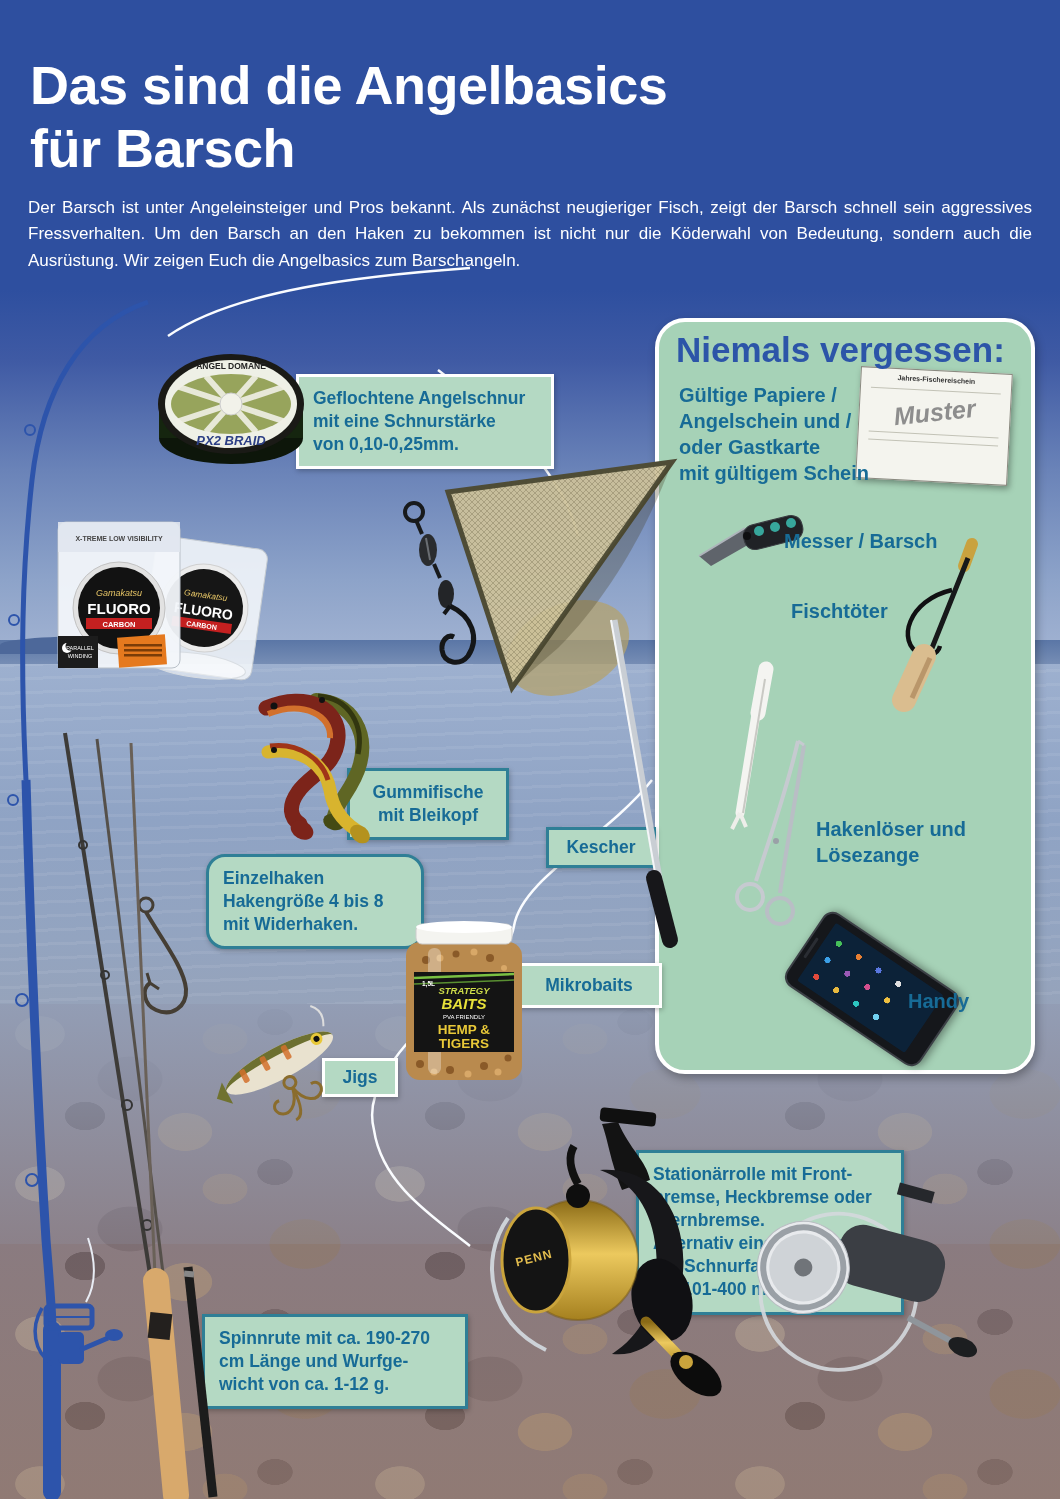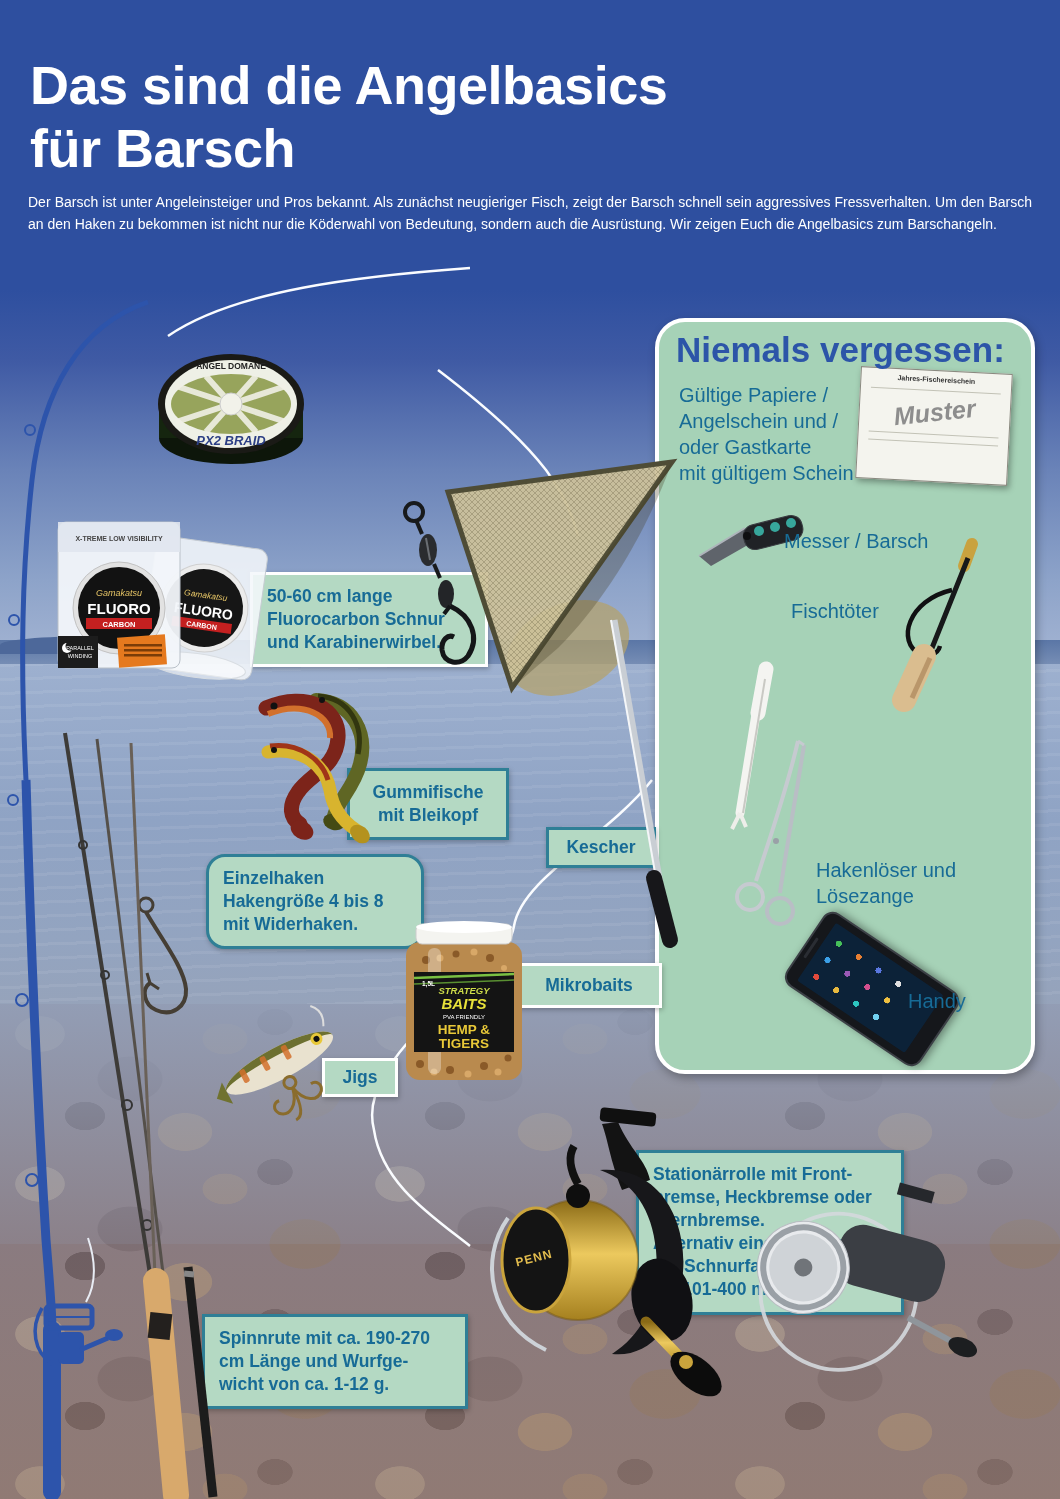--- a/index.html
+++ b/index.html
@@ -25,21 +25,21 @@
       radial-gradient(46px 32px at 185px 128px,#a08b7d 0 58%,rgba(0,0,0,0) 60%),
       radial-gradient(30px 22px at 275px 18px,#75666b 0 58%,rgba(0,0,0,0) 60%);
     background-size:360px 150px;}
   .bg-tint{top:1004px;height:240px;
     background:linear-gradient(rgba(148,163,190,.85),rgba(148,163,190,.15));}
   .bg-warm{top:1240px;height:259px;background:linear-gradient(rgba(160,125,90,0),rgba(160,120,85,.28));}
   
   .title{position:absolute;left:30px;top:18px;z-index:15;color:#fff;font-size:54px;
     font-weight:bold;line-height:1.16;white-space:pre-line;letter-spacing:-.5px;}
   .intro{position:absolute;left:28px;right:28px;top:178px;z-index:15;color:#fff;
-    font-size:14px;line-height:1.55;text-align:justify;}
+    font-size:17px;line-height:1.55;text-align:justify;}
   
   .callout{position:absolute;z-index:20;background:#b4d9c3;color:#176b96;font-weight:bold;
     font-size:17.5px;line-height:1.32;padding:10px 14px;white-space:pre-line;
     border:3px solid #fff;box-shadow:1px 2px 5px rgba(0,0,0,.25);}
   .callout.teal{border-color:#2f7f96;}
   .callout.center{text-align:center;}
   .co-braid{left:296px;top:374px;width:224px;}
   .co-fluoro{left:250px;top:572px;width:204px;}
   .co-soft{left:347px;top:748px;width:128px;margin-top:20px;}
   .co-hooks{left:206px;top:854px;width:184px;border-radius:19px;}
@@ -47,26 +47,26 @@
   .co-micro{left:516px;top:963px;width:120px;padding:8px 10px;}
   .co-jigs{left:322px;top:1058px;width:70px;padding:5px 0;}
   .co-reel{left:636px;top:1150px;width:234px;}
   .co-rod{left:202px;top:1314px;width:232px;}
   
   .panel{position:absolute;left:655px;top:318px;width:380px;height:756px;z-index:10;
     background:#a6d2b7;border:4px solid #fff;border-radius:30px;box-sizing:border-box;
     box-shadow:2px 4px 10px rgba(0,0,0,.3);}
   .panel-title{position:absolute;left:676px;top:330px;z-index:13;color:#2c55a8;
     font-size:35px;font-weight:bold;}
-  .panel-label{position:absolute;z-index:13;color:#176b96;font-weight:normal;font-size:20px;
+  .panel-label{position:absolute;z-index:13;color:#176b96;font-weight:bold;font-size:20px;
     line-height:1.3;white-space:pre-line;}
   .pl-papers{left:679px;top:382px;}
   .pl-knife{left:784px;top:528px;}
   .pl-killer{left:791px;top:598px;}
-  .pl-remover{left:816px;top:816px;margin-top:41px;}
+  .pl-remover{left:816px;top:816px;}
   .pl-phone{left:908px;top:988px;}
   
   .p{position:absolute;z-index:30;}
   .p svg{overflow:visible;display:block;}
   .panel-icon{z-index:12;}
   .deco{position:absolute;left:0;top:0;z-index:5;}
   
   .license{position:absolute;left:858px;top:370px;width:152px;height:112px;z-index:12;
     background:#f4f4ee;border:1px solid #8a8a80;transform:rotate(3deg);
     box-shadow:2px 3px 6px rgba(0,0,0,.35);box-sizing:border-box;padding:5px 8px;}
@@ -420,23 +420,23 @@
         <circle cx="66" cy="70" r="46" fill="#e8eaed" stroke="#b9bdc2"></circle>
         <circle cx="66" cy="70" r="40" fill="none" stroke="#9aa0a6" stroke-width="6"></circle>
         <circle cx="66" cy="70" r="34" fill="#cfd3d7"></circle>
         <circle cx="66" cy="70" r="9" fill="#707479"></circle>
         <path d="M150,150 L186,188" stroke="#8f959b" stroke-width="6"></path>
         <ellipse cx="193" cy="195" rx="15" ry="9" fill="#1c1e20" transform="rotate(40 193 195)"></ellipse>
       </g>
     </svg>
   </div>
 
-  <div class="callout co-fluoro">50-60 cm lange
-Fluorocarbon Schnur
-und Karabinerwirbel.</div>
+  <div class="callout co-braid">Geflochtene Angelschnur
+mit eine Schnurstärke
+von 0,10-0,25mm.</div>
   <div class="callout teal center co-soft">Gummifische
 mit Bleikopf</div>
   <div class="callout teal co-hooks">Einzelhaken
 Hakengröße 4 bis 8
 mit Widerhaken.</div>
   <div class="callout teal center co-net">Kescher</div>
   <div class="callout center co-micro">Mikrobaits</div>
   <div class="callout center co-jigs">Jigs</div>
   <div class="callout teal co-reel">Stationärrolle mit Front-
 bremse, Heckbremse oder

